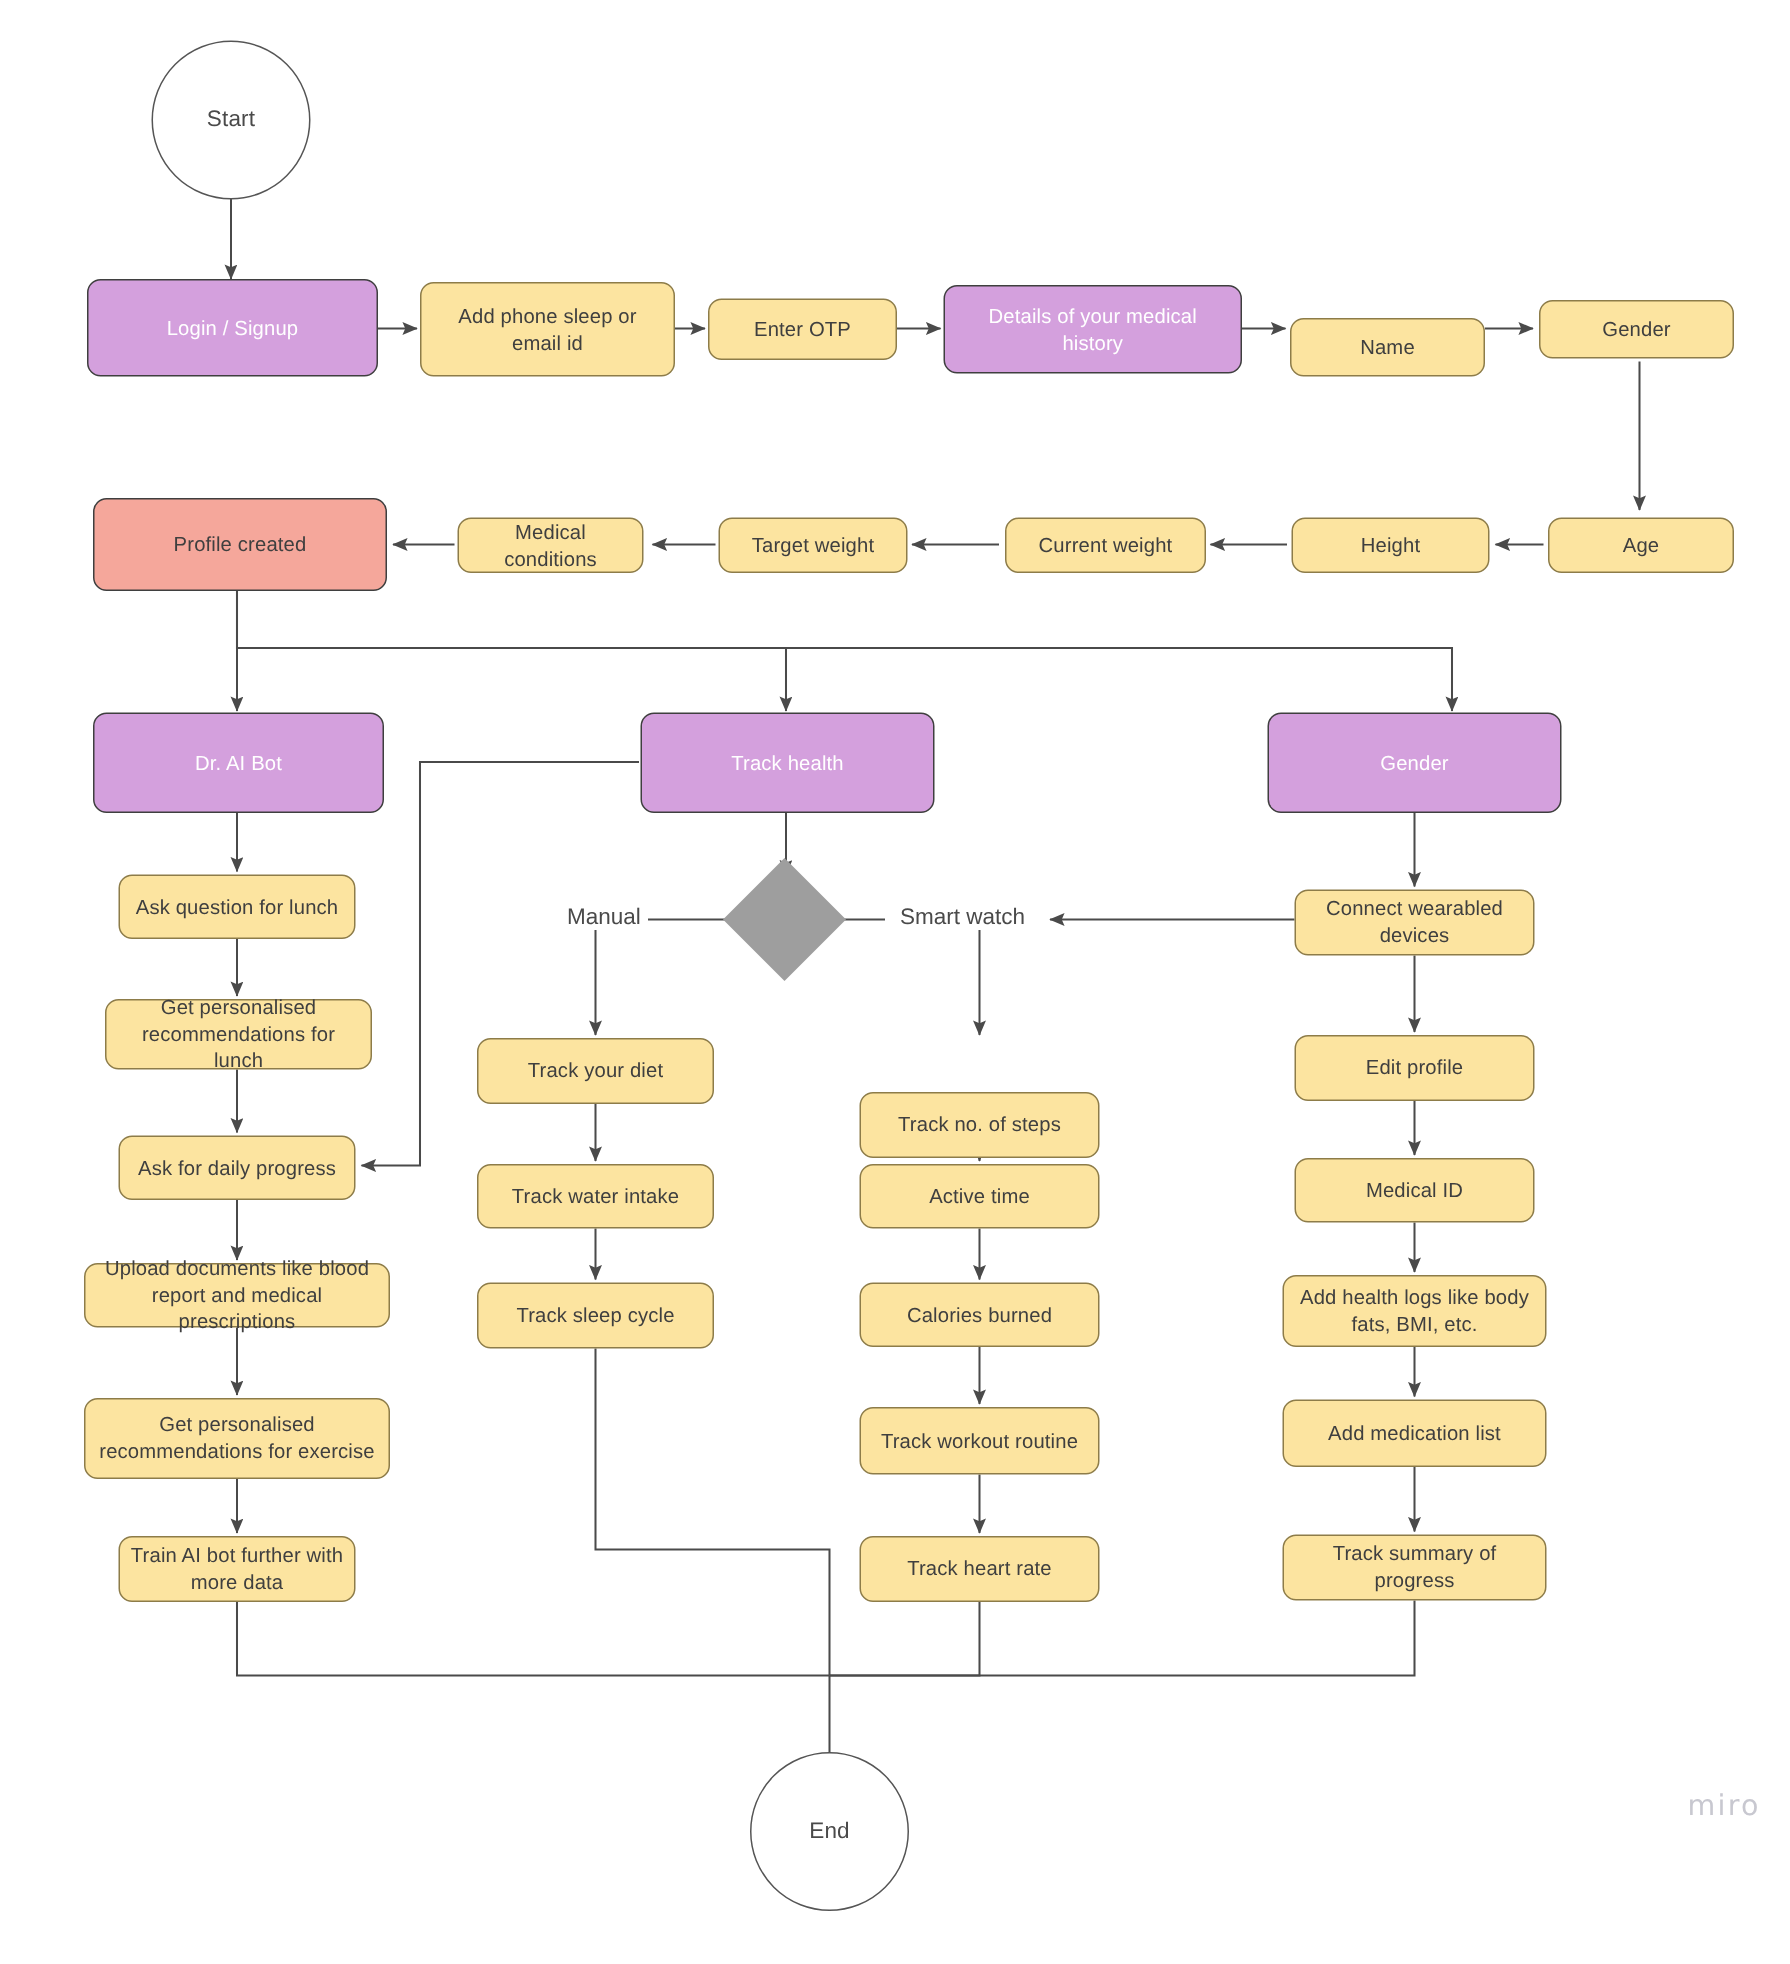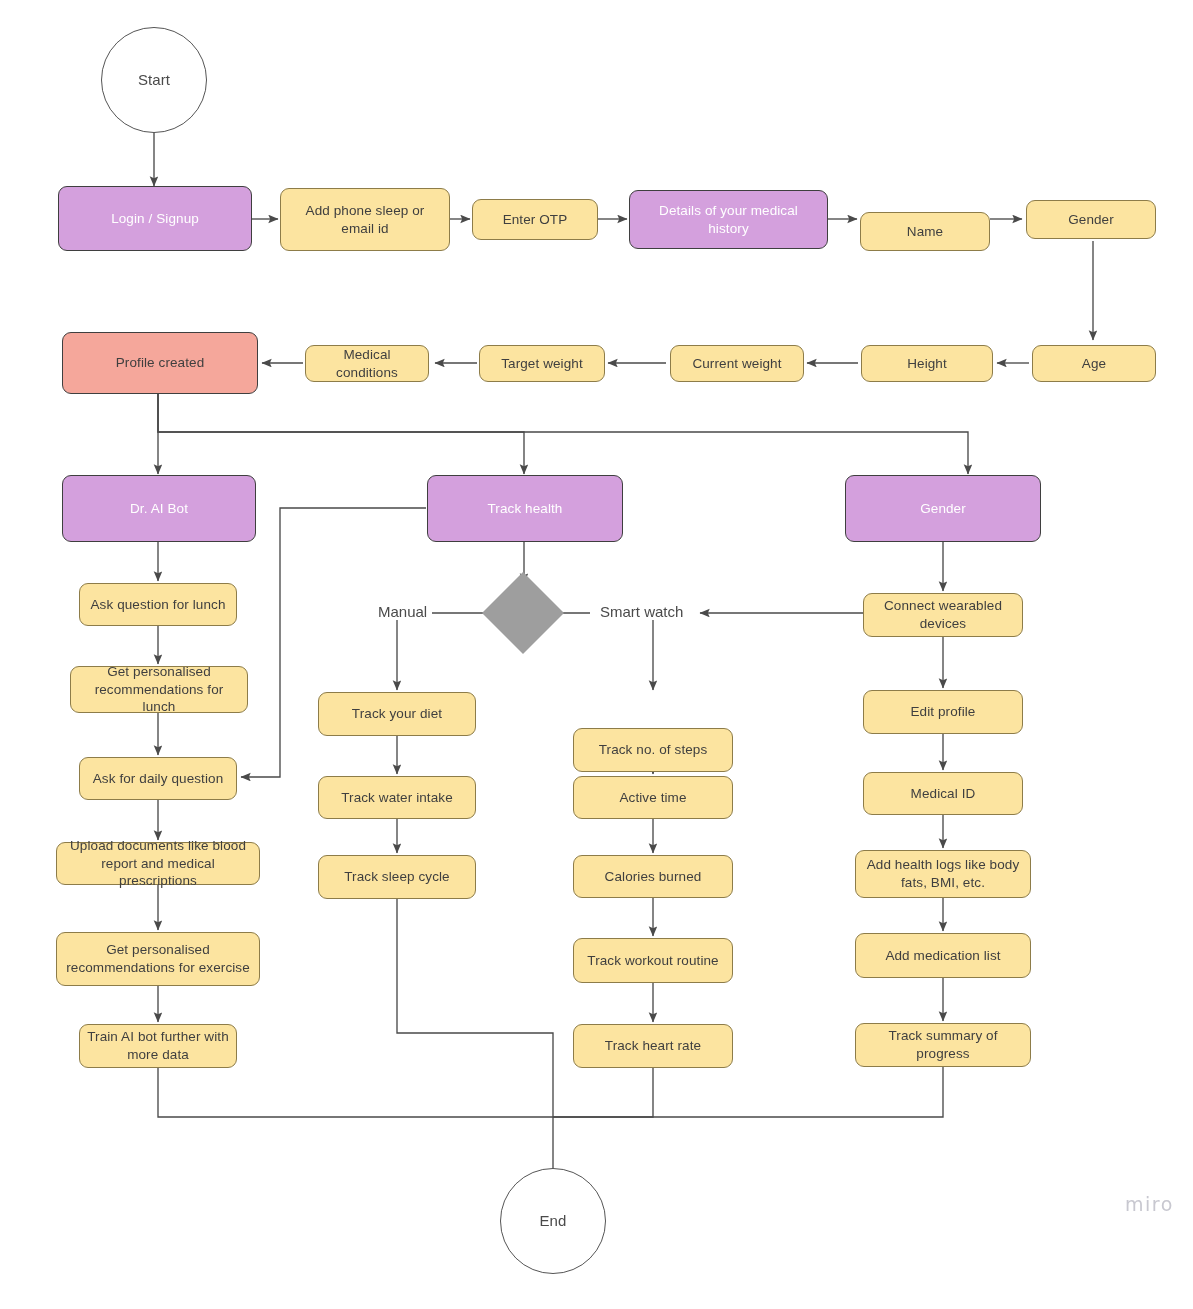--- a/index.html
+++ b/index.html
@@ -256,21 +256,21 @@
 
   <div class="node yellow" style="left:79px; top:583px; width:158px; height:43px;">
     <span>Ask question for lunch</span>
   </div>
 
   <div class="node yellow" style="left:70px; top:666px; width:178px; height:47px;">
     <span>Get personalised recommendations for lunch</span>
   </div>
 
   <div class="node yellow" style="left:79px; top:757px; width:158px; height:43px;">
-    <span>Ask for daily question</span>
+    <span>Ask for daily progress</span>
   </div>
 
   <div class="node yellow" style="left:56px; top:842px; width:204px; height:43px;">
     <span>Upload documents like blood report and medical prescriptions</span>
   </div>
 
   <div class="node yellow" style="left:56px; top:932px; width:204px; height:54px;">
     <span>Get personalised recommendations for exercise</span>
   </div>
 

